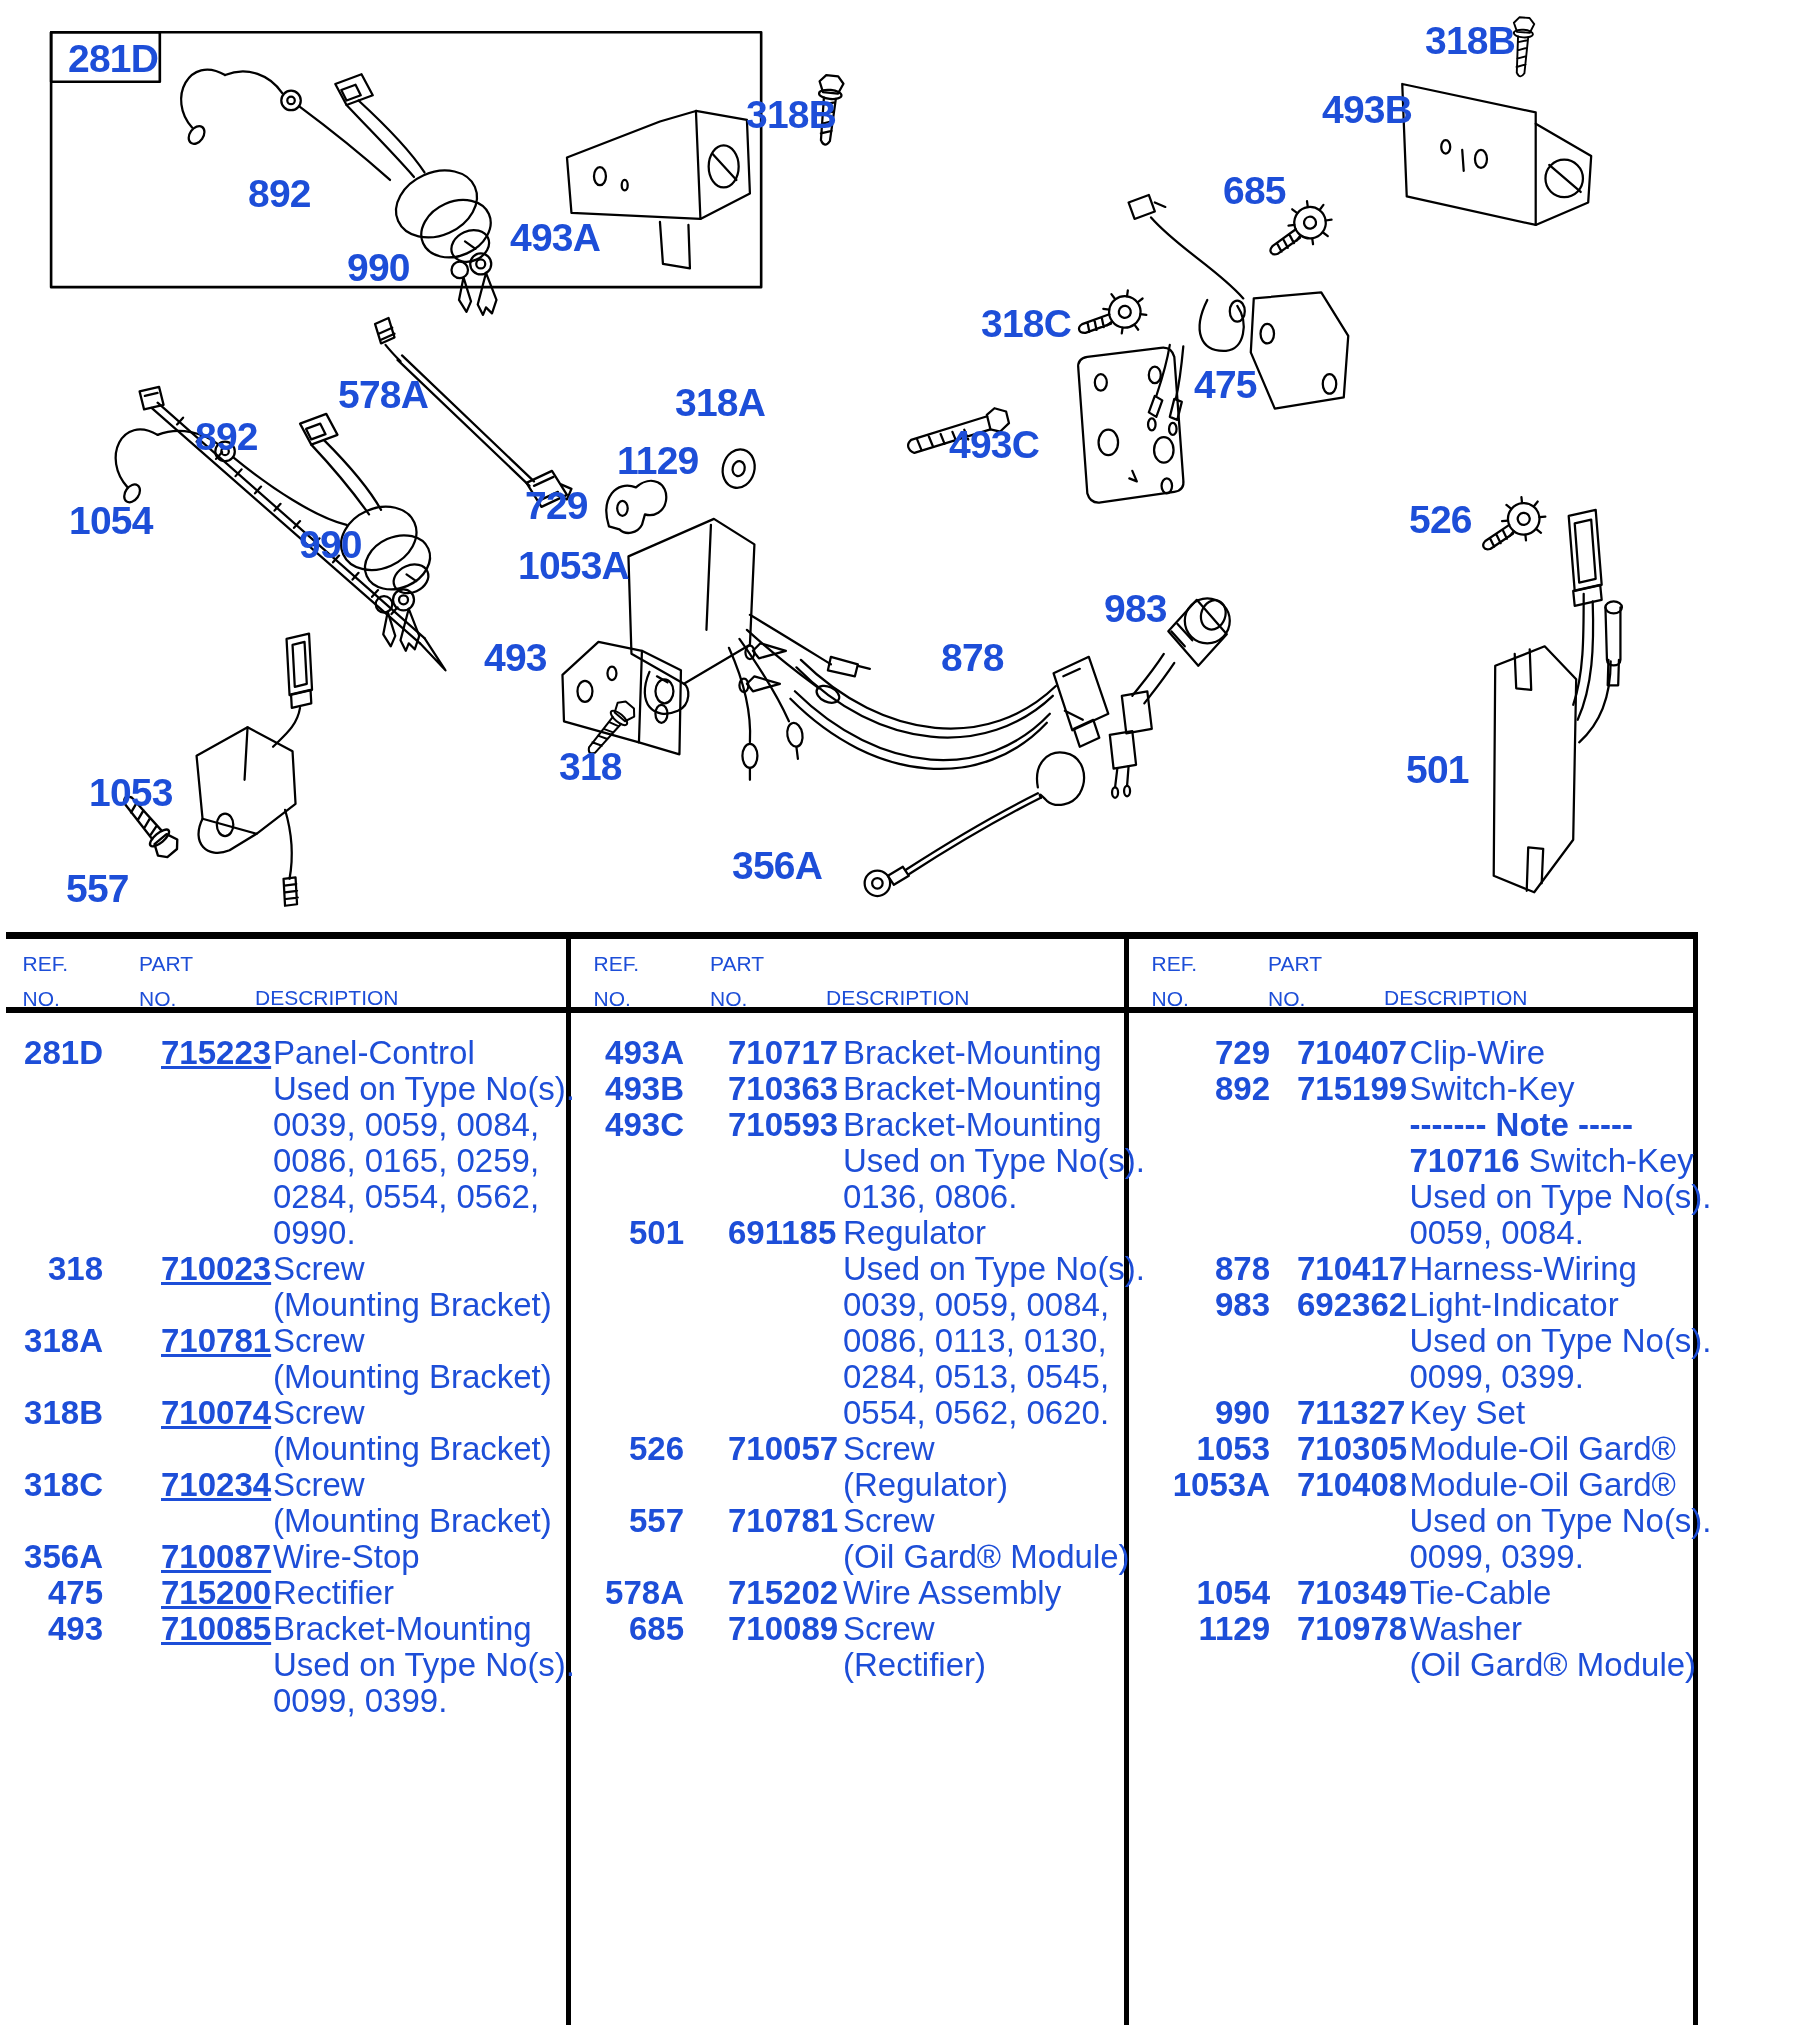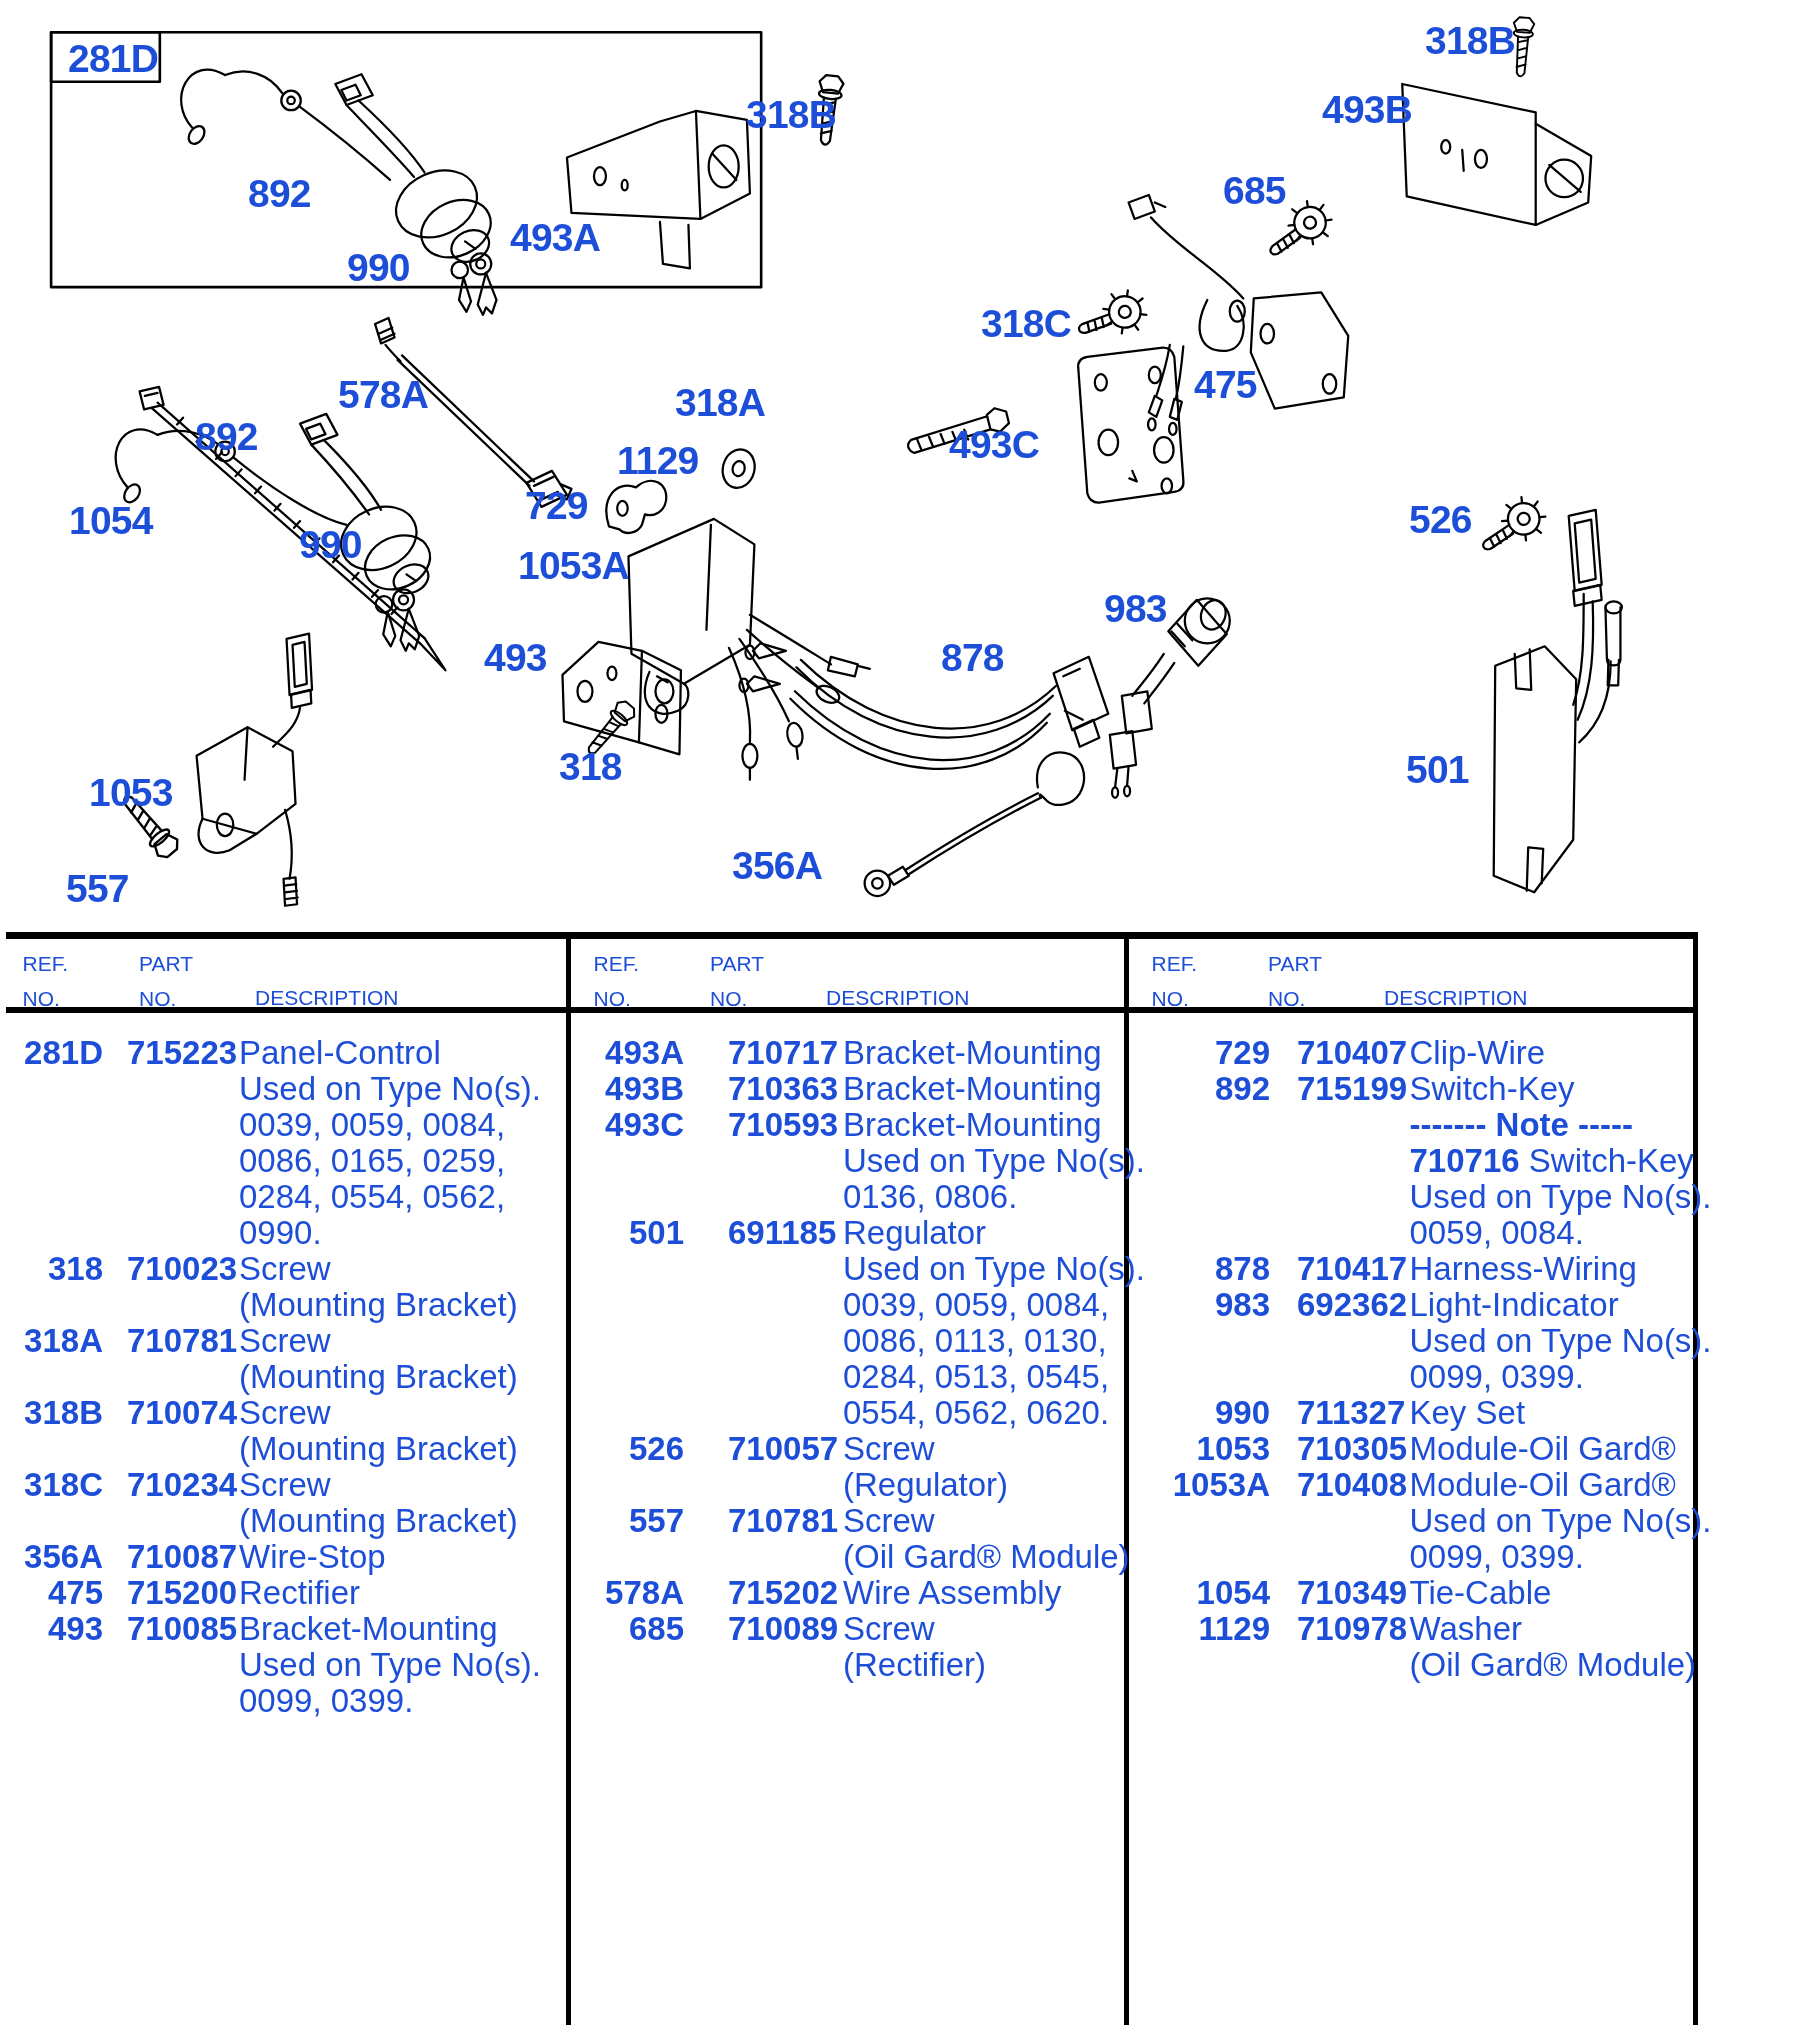--- a/index.html
+++ b/index.html
@@ -18,21 +18,21 @@
   .tcol .hdr{position:absolute;text-align:left;font-size:21px;line-height:35px;}
   .hdr-ref{left:22.5px;top:13.5px;width:120px;}
   .hdr-part{left:139px;top:13.5px;width:128px;}
   .hdr-desc{left:255px;top:48px;width:308px;}
   .lines{position:absolute;left:0;top:103px;right:3px;}
   .ln{display:flex;height:36px;line-height:36px;white-space:nowrap;}
   .ln .ref{font-weight:bold;text-align:right;flex:none;}
   .ln .part{font-weight:bold;flex:none;}
   .ln .desc{flex:none;}
   .ln .desc b{font-weight:bold;}
-  .c1 .ref{width:103px;} .c1 .part{margin-left:24px;width:92px;} .c1 .desc{margin-left:20px;}
+  .c1 .ref{width:103px;} .c1 .part{margin-left:58px;width:92px;text-decoration:underline;} .c1 .desc{margin-left:20px;}
   .c2 .ref{width:113px;} .c2 .part{margin-left:44px;width:94px;} .c2 .desc{margin-left:21px;}
   .c3 .ref{width:141px;} .c3 .part{margin-left:27px;width:96px;} .c3 .desc{margin-left:16.5px;}
   .s{fill:none;stroke:#000;stroke-width:3;stroke-linecap:round;stroke-linejoin:round;}
 </style>
 </head>
 <body>
 
 <div class="page">
 
   <div class="diagram">

